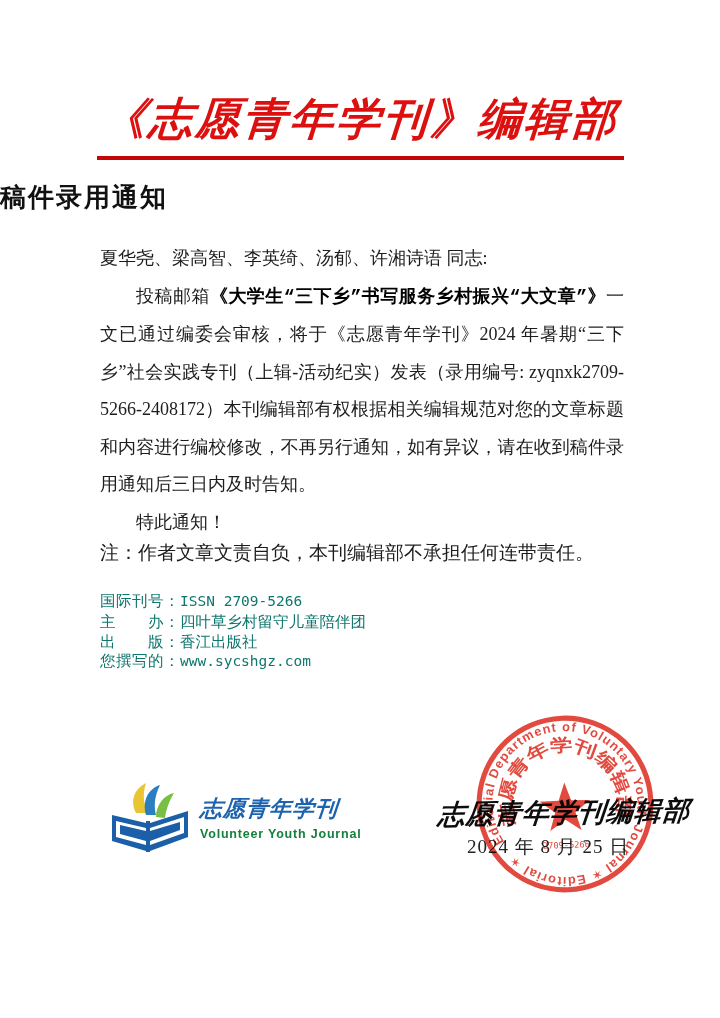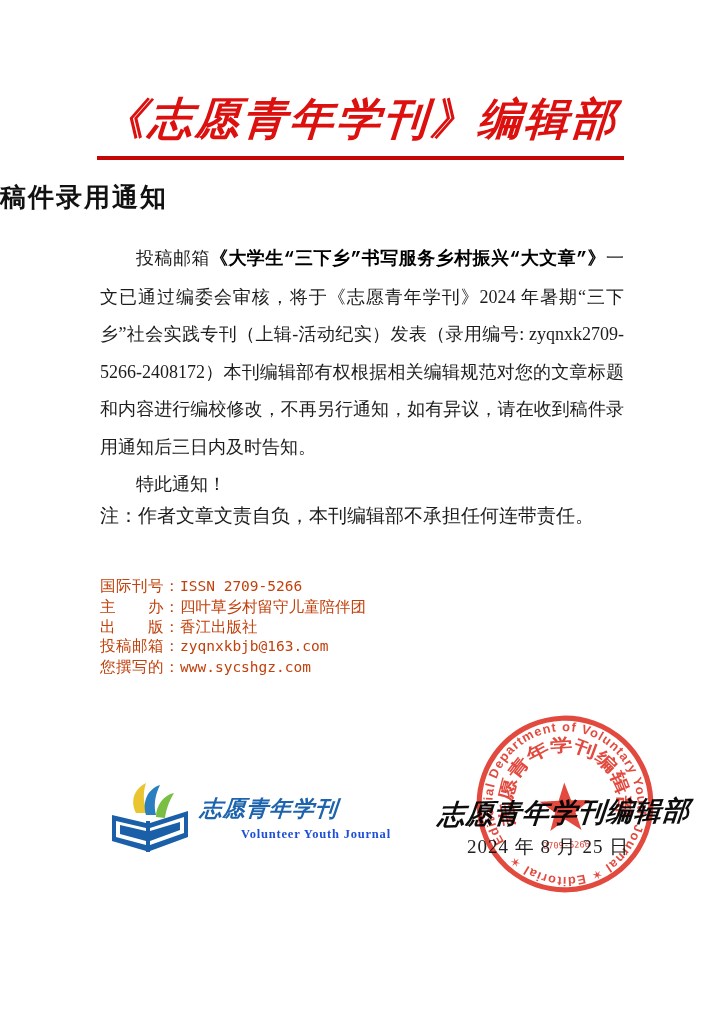--- a/index.html
+++ b/index.html
@@ -56,25 +56,25 @@
   .indent { text-indent: 2em; }
   .article-title { font-weight: bold; color: #000; font-family: Liberation Mono, monospace; }
   .note-line {
     margin-top: 15px;
     font-size: 19px;
     line-height: 24px;
   }
   
   .info-block {
     position: absolute;
-    top: 576px; left: 100px;
+    top: 591px; left: 100px;
     width: 420px;
     font-size: 15.5px;
     line-height: 19.8px;
-    color: #c2410c;
+    color: #0f766e;
   }
   .info-row { white-space: nowrap; }
   .info-label { letter-spacing: 0.5px; }
   .mono-val { font-family: "DejaVu Sans Mono", "Liberation Mono", monospace; font-size: 14.5px; }
   
   .logo {
     position: absolute;
     top: 770px; left: 106px;
     width: 240px; height: 95px;
     display: flex;
@@ -85,28 +85,27 @@
   .logo-cn {
     color: #1d63ad;
     font-size: 22px;
     font-weight: bold;
     font-style: italic;
     letter-spacing: 1px;
     white-space: nowrap;
     transform: skewX(-5deg);
   }
   .logo-en {
-    color: #1d4ed8;
+    color: #15803d;
     font-size: 12.5px;
     font-weight: bold;
     letter-spacing: 0.8px;
-    font-family: Liberation Serif, serif;
+    font-family: Liberation Sans, sans-serif;
     white-space: nowrap;
     margin-top: 3px;
-    margin-left: 41px;
   }
   
   .signature-wrap {
     position: absolute;
     top: 795px; left: 438px;
     width: 220px;
     text-align: center;
     z-index: 2;
   }
   .signature {
@@ -138,30 +137,30 @@
 </head>
 <body>
 
 <div class="page">
 
   <div class="masthead">《志愿青年学刊》编辑部</div>
   <div class="masthead-rule"></div>
   <div class="notice-title">稿件录用通知</div>
 
   <div class="letter-body">
+    <p><span>夏华尧、梁高智、李英绮、汤郁、许湘诗语 同志:</span></p>
     <p class="indent"><span>投稿邮箱</span><span class="article-title">《大学生“三下乡”书写服务乡村振兴“大文章”》</span><span>一文已通过编委会审核，将于《志愿青年学刊》2024 年暑期“三下乡”社会实践专刊（上辑-活动纪实）发表（录用编号: zyqnxk2709-5266-2408172）本刊编辑部有权根据相关编辑规范对您的文章标题和内容进行编校修改，不再另行通知，如有异议，请在收到稿件录用通知后三日内及时告知。</span></p>
     <p class="indent">特此通知！</p>
     <p class="note-line">注：作者文章文责自负，本刊编辑部不承担任何连带责任。</p>
   </div>
 
   <div class="info-block">
     <div class="info-row"><span class="info-label">国际刊号：</span><span class="mono-val">ISSN 2709-5266</span></div>
     <div class="info-row"><span class="info-label">主　　办：</span><span>四叶草乡村留守儿童陪伴团</span></div>
     <div class="info-row"><span class="info-label">出　　版：</span><span>香江出版社</span></div>
-    <div class="info-row"><span class="info-label">投稿邮箱：</span><span class="mono-val">zyqnxkbjb@163.com</span></div>
     <div class="info-row"><span class="info-label">您撰写的：</span><span class="mono-val">www.sycshgz.com</span></div>
   </div>
 
   <div class="logo">
     <svg class="logo-icon" viewBox="0 0 88 82" xmlns="http://www.w3.org/2000/svg">
 
       <path d="M30 36 C24 24 28 12 40 6 C36 18 38 28 42 36 Z" fill="#e9c531"></path>
       <path d="M40 38 C36 24 42 12 54 8 C48 20 48 30 50 38 Z" fill="#2b7fc1"></path>
       <path d="M50 40 C50 28 58 18 68 16 C62 26 60 34 59 41 Z" fill="#78bf43"></path>
 

